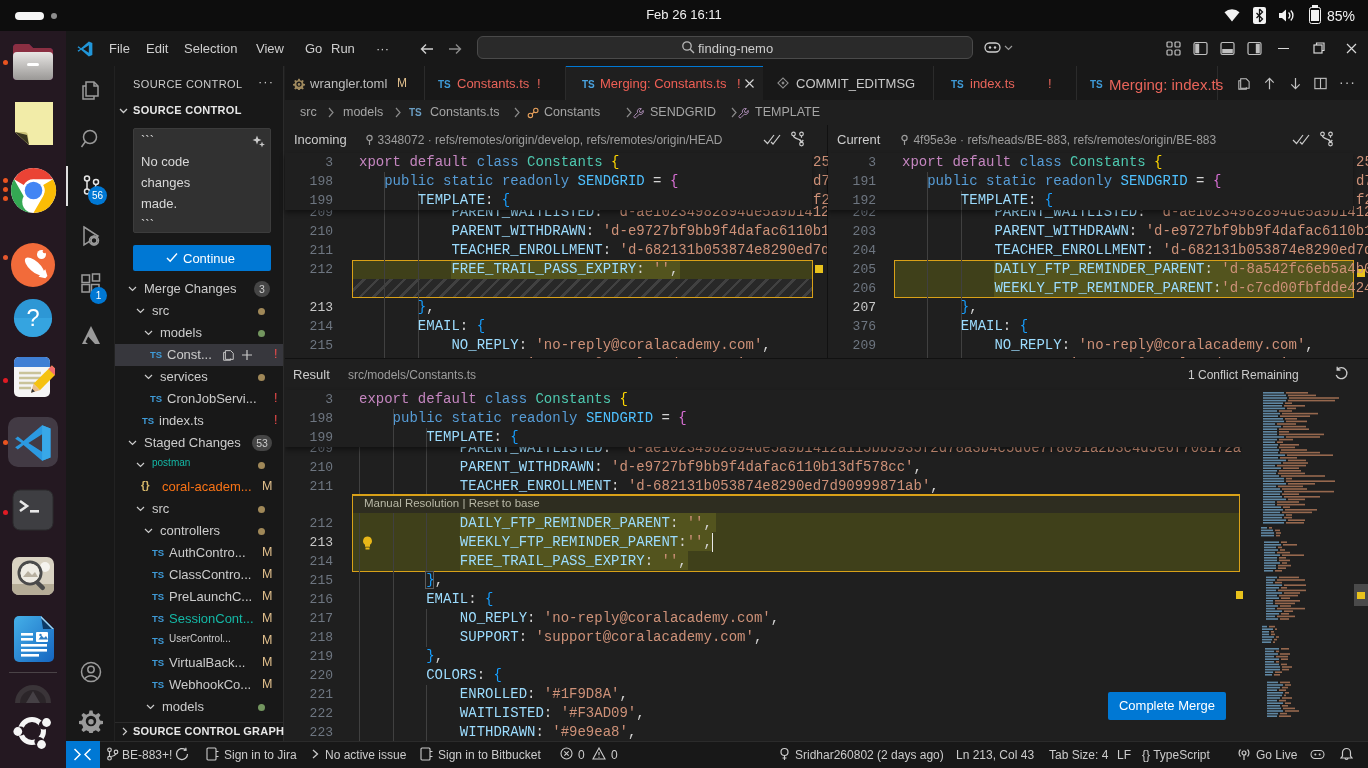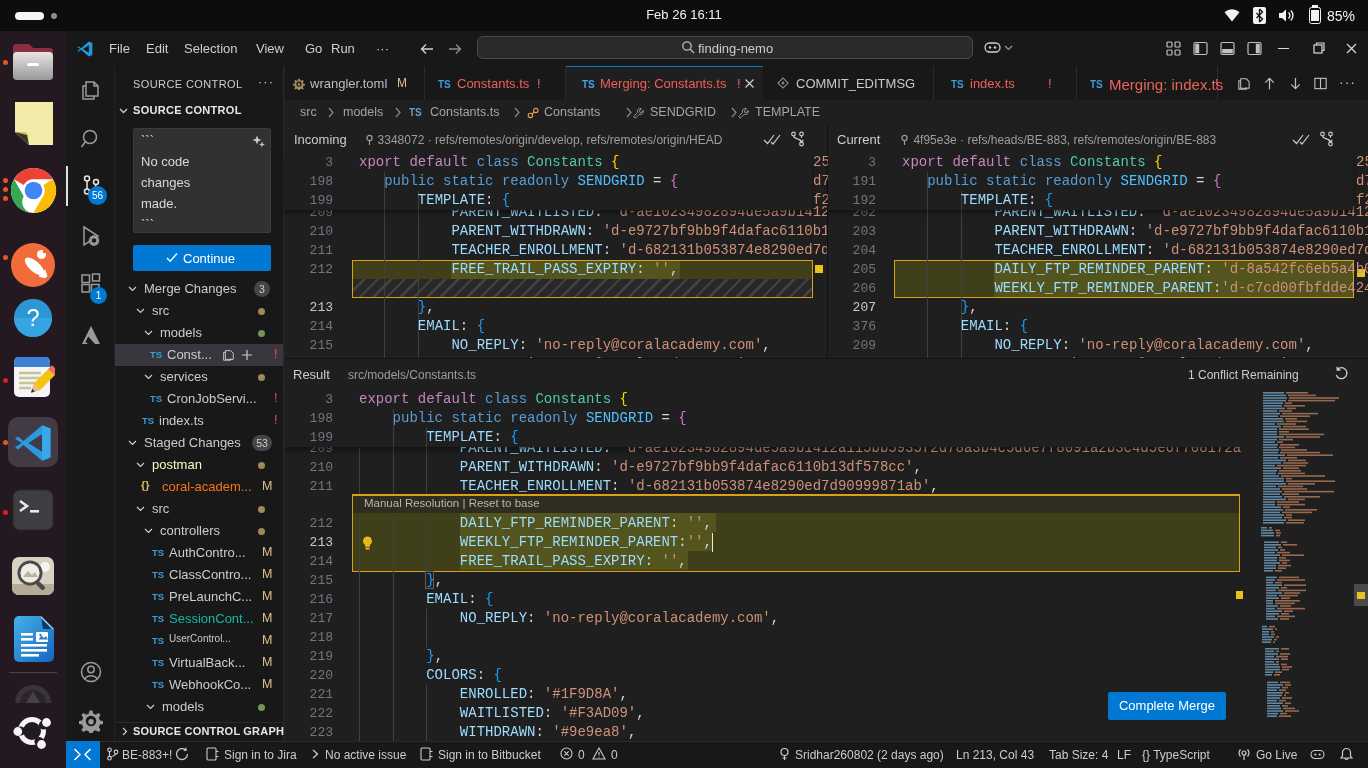--- a/index.html
+++ b/index.html
@@ -415,21 +415,21 @@
 <div class="abs" style="left:159px;top:413px;font-size:13px;color:#cccccc;white-space:nowrap">index.ts</div>
 <div class="abs" style="left:274px;top:413px;font-size:12.5px;color:#f14c4c">!</div>
 <svg class="abs" style="left:128px;top:440px" width="9" height="6" viewBox="0 0 9 6">
     <path d="M1 1 L4.5 4.5 L8 1" stroke="#cccccc" stroke-width="1.2" fill="none"></path>
   </svg>
 <div class="abs" style="left:144px;top:435px;font-size:13px;color:#cccccc;white-space:nowrap">Staged Changes</div>
 <div class="abs" style="left:252px;top:435px;width:20px;height:16px;background:#454545;border-radius:9px;text-align:center;font-size:10.5px;line-height:16px;color:#cccccc">53</div>
 <svg class="abs" style="left:136px;top:462px" width="9" height="6" viewBox="0 0 9 6">
     <path d="M1 1 L4.5 4.5 L8 1" stroke="#cccccc" stroke-width="1.2" fill="none"></path>
   </svg>
-<div class="abs" style="left:152px;top:457px;font-size:13px;color:#fef9c3;white-space:nowrap">postman</div>
+<div class="abs" style="left:152px;top:457px;font-size:10px;color:#14b8a6;white-space:nowrap">postman</div>
 <div class="abs" style="left:258px;top:461.5px;width:7px;height:7px;background:#a08858;border-radius:4px"></div>
 <div class="abs" style="left:141px;top:479px;font-size:11px;font-weight:bold;color:#d8b96a">{}</div>
 <div class="abs" style="left:162px;top:479px;font-size:13px;color:#f97316;white-space:nowrap">coral-academ...</div>
 <div class="abs" style="left:262px;top:479px;font-size:12.5px;color:#e2c08d">M</div>
 <svg class="abs" style="left:136px;top:506px" width="9" height="6" viewBox="0 0 9 6">
     <path d="M1 1 L4.5 4.5 L8 1" stroke="#cccccc" stroke-width="1.2" fill="none"></path>
   </svg>
 <div class="abs" style="left:152px;top:501px;font-size:13px;color:#cccccc;white-space:nowrap">src</div>
 <div class="abs" style="left:258px;top:505.5px;width:7px;height:7px;background:#a08858;border-radius:4px"></div>
 <svg class="abs" style="left:144px;top:528px" width="9" height="6" viewBox="0 0 9 6">
@@ -712,20 +712,21 @@
 <div class="r" style="left:74px;top:174px"><span class="w">            </span><span class="p">WEEKLY_FTP_REMINDER_PARENT</span><span class="w">:</span><span class="s">''</span><span class="w">,</span></div>
 <div class="n " style="left:0;top:193px">214</div>
 <div class="r" style="left:74px;top:193px"><span class="w">            </span><span class="p">FREE_TRAIL_PASS_EXPIRY</span><span class="w">: </span><span class="s">''</span><span class="w">,</span></div>
 <div class="n " style="left:0;top:212px">215</div>
 <div class="r" style="left:74px;top:212px"><span class="w">        </span><span class="b3">}</span><span class="w">,</span></div>
 <div class="n " style="left:0;top:231px">216</div>
 <div class="r" style="left:74px;top:231px"><span class="w">        </span><span class="p">EMAIL</span><span class="w">: </span><span class="b3">{</span></div>
 <div class="n " style="left:0;top:250px">217</div>
 <div class="r" style="left:74px;top:250px"><span class="w">            </span><span class="p">NO_REPLY</span><span class="w">: </span><span class="s">'no-reply@coralacademy.com'</span><span class="w">,</span></div>
 <div class="n " style="left:0;top:269px">218</div>
+<div class="r" style="left:74px;top:269px"><span class="w">            </span><span class="p">SUPPORT</span><span class="w">: </span><span class="s">'support@coralacademy.com'</span><span class="w">,</span></div>
 <div class="n " style="left:0;top:288px">219</div>
 <div class="r" style="left:74px;top:288px"><span class="w">        </span><span class="b3">}</span><span class="w">,</span></div>
 <div class="n " style="left:0;top:307px">220</div>
 <div class="r" style="left:74px;top:307px"><span class="w">        </span><span class="p">COLORS</span><span class="w">: </span><span class="b3">{</span></div>
 <div class="n " style="left:0;top:326px">221</div>
 <div class="r" style="left:74px;top:326px"><span class="w">            </span><span class="p">ENROLLED</span><span class="w">: </span><span class="s">'#1F9D8A'</span><span class="w">,</span></div>
 <div class="n " style="left:0;top:345px">222</div>
 <div class="r" style="left:74px;top:345px"><span class="w">            </span><span class="p">WAITLISTED</span><span class="w">: </span><span class="s">'#F3AD09'</span><span class="w">,</span></div>
 <div class="n " style="left:0;top:364px">223</div>
 <div class="r" style="left:74px;top:364px"><span class="w">            </span><span class="p">WITHDRAWN</span><span class="w">: </span><span class="s">'#9e9ea8'</span><span class="w">,</span></div>

